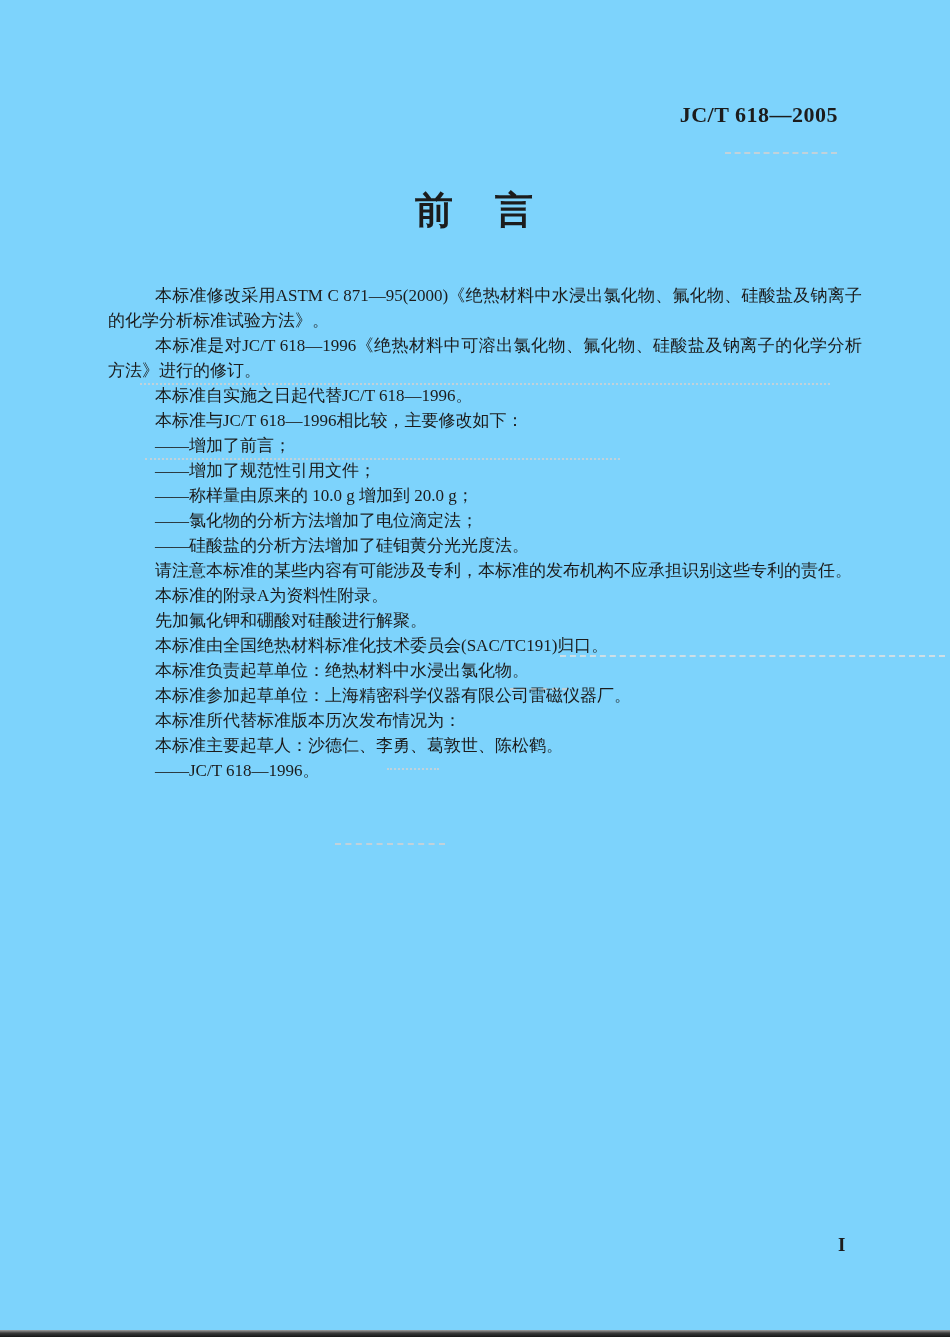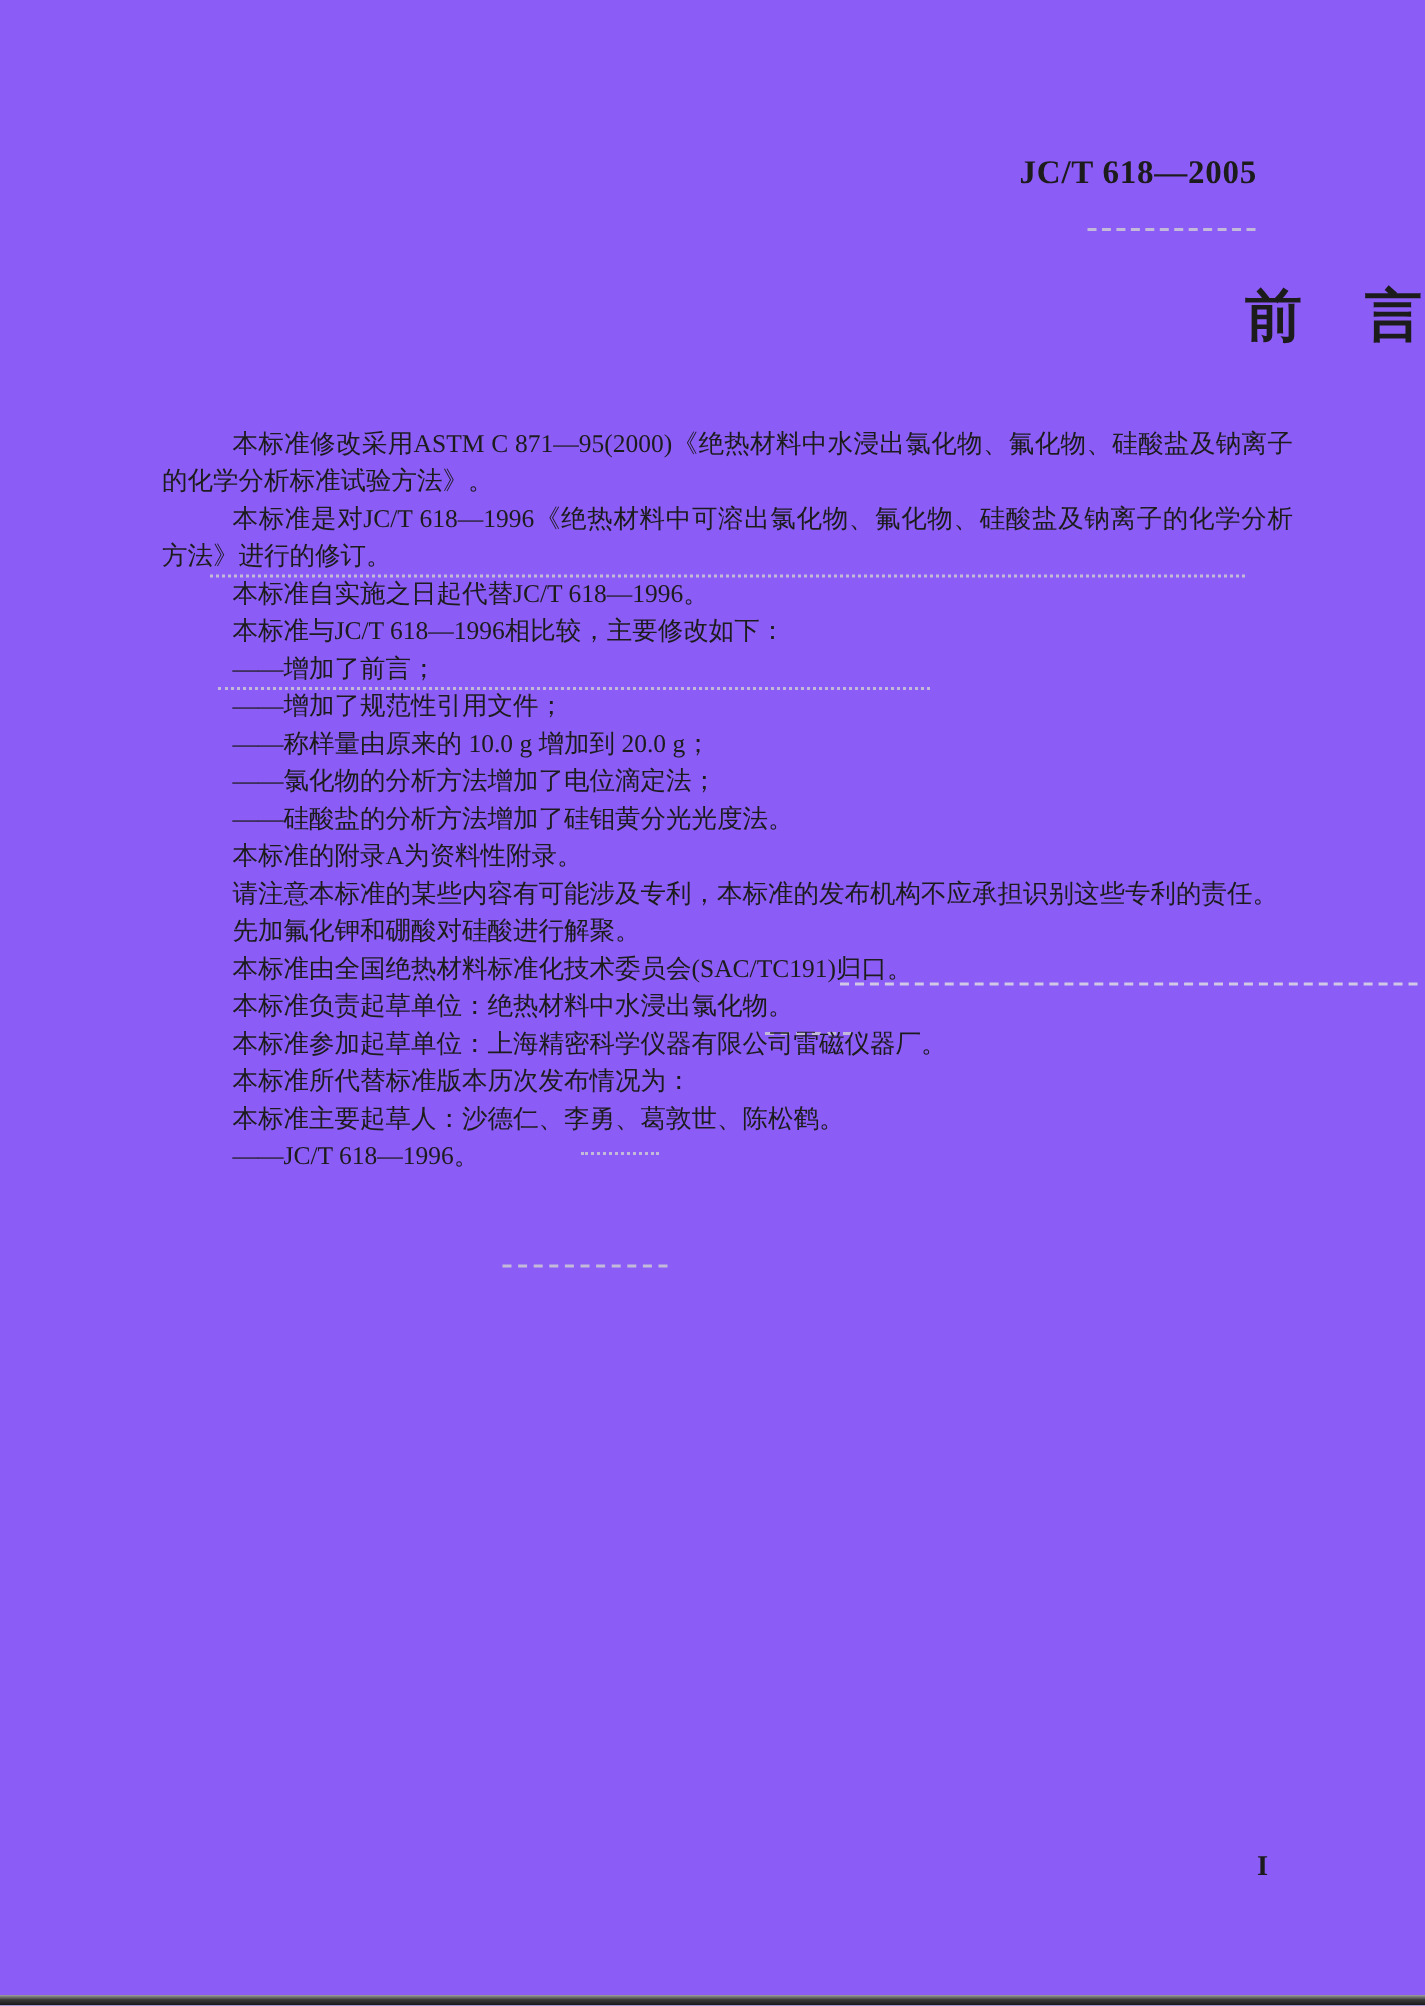--- a/index.html
+++ b/index.html
@@ -1,37 +1,37 @@
 <!DOCTYPE html>
 <html><head>
 <meta charset="utf-8">
 <style>
   html,body{margin:0;padding:0;background:#e8e8e8;}
   .page{
     position:relative;
     width:950px;height:1337px;
     margin:0 auto;
-    background:#8b5cf6;
+    background:#7dd3fc;
     overflow:hidden;
     font-family:"Liberation Serif","DejaVu Serif",serif;
     color:#1c1c1c;
   }
   .doc-number{
     position:absolute;
     top:102px;right:112px;
     font-size:22px;
     font-weight:700;
     letter-spacing:0.5px;
     white-space:nowrap;
   }
   .page-title{
     position:absolute;
     top:185px;left:0;
     width:100%;
-    text-align:right;
+    text-align:center;
     font-size:38px;
     font-weight:700;
     letter-spacing:2px;
     white-space:pre;
   }
   .body-text{
     position:absolute;
     top:283px;left:108px;
     width:754px;
     font-size:17px;
@@ -89,22 +89,22 @@
   <div class="body-text">
     <p class="p-indent">本标准修改采用ASTM C 871—95(2000)《绝热材料中水浸出氯化物、氟化物、硅酸盐及钠离子的化学分析标准试验方法》。</p>
     <p class="p-indent">本标准是对JC/T 618—1996《绝热材料中可溶出氯化物、氟化物、硅酸盐及钠离子的化学分析方法》进行的修订。</p>
     <p class="p-indent">本标准自实施之日起代替JC/T 618—1996。</p>
     <p class="p-indent">本标准与JC/T 618—1996相比较，主要修改如下：</p>
     <p class="p-dash">——增加了前言；</p>
     <p class="p-dash">——增加了规范性引用文件；</p>
     <p class="p-dash">——称样量由原来的 10.0 g 增加到 20.0 g；</p>
     <p class="p-dash">——氯化物的分析方法增加了电位滴定法；</p>
     <p class="p-dash">——硅酸盐的分析方法增加了硅钼黄分光光度法。</p>
+    <p class="p-indent">请注意本标准的某些内容有可能涉及专利，本标准的发布机构不应承担识别这些专利的责任。</p>
     <p class="p-indent">本标准的附录A为资料性附录。</p>
-    <p class="p-indent">请注意本标准的某些内容有可能涉及专利，本标准的发布机构不应承担识别这些专利的责任。</p>
     <p class="p-indent">先加氟化钾和硼酸对硅酸进行解聚。</p>
     <p class="p-indent">本标准由全国绝热材料标准化技术委员会(SAC/TC191)归口。</p>
     <p class="p-indent">本标准负责起草单位：绝热材料中水浸出氯化物。</p>
     <p class="p-indent">本标准参加起草单位：上海精密科学仪器有限公司雷磁仪器厂。</p>
     <p class="p-indent">本标准所代替标准版本历次发布情况为：</p>
     <p class="p-indent">本标准主要起草人：沙德仁、李勇、葛敦世、陈松鹤。</p>
     <p class="p-dash">——JC/T 618—1996。</p>
   </div>
 
   <div class="page-number">I</div>

